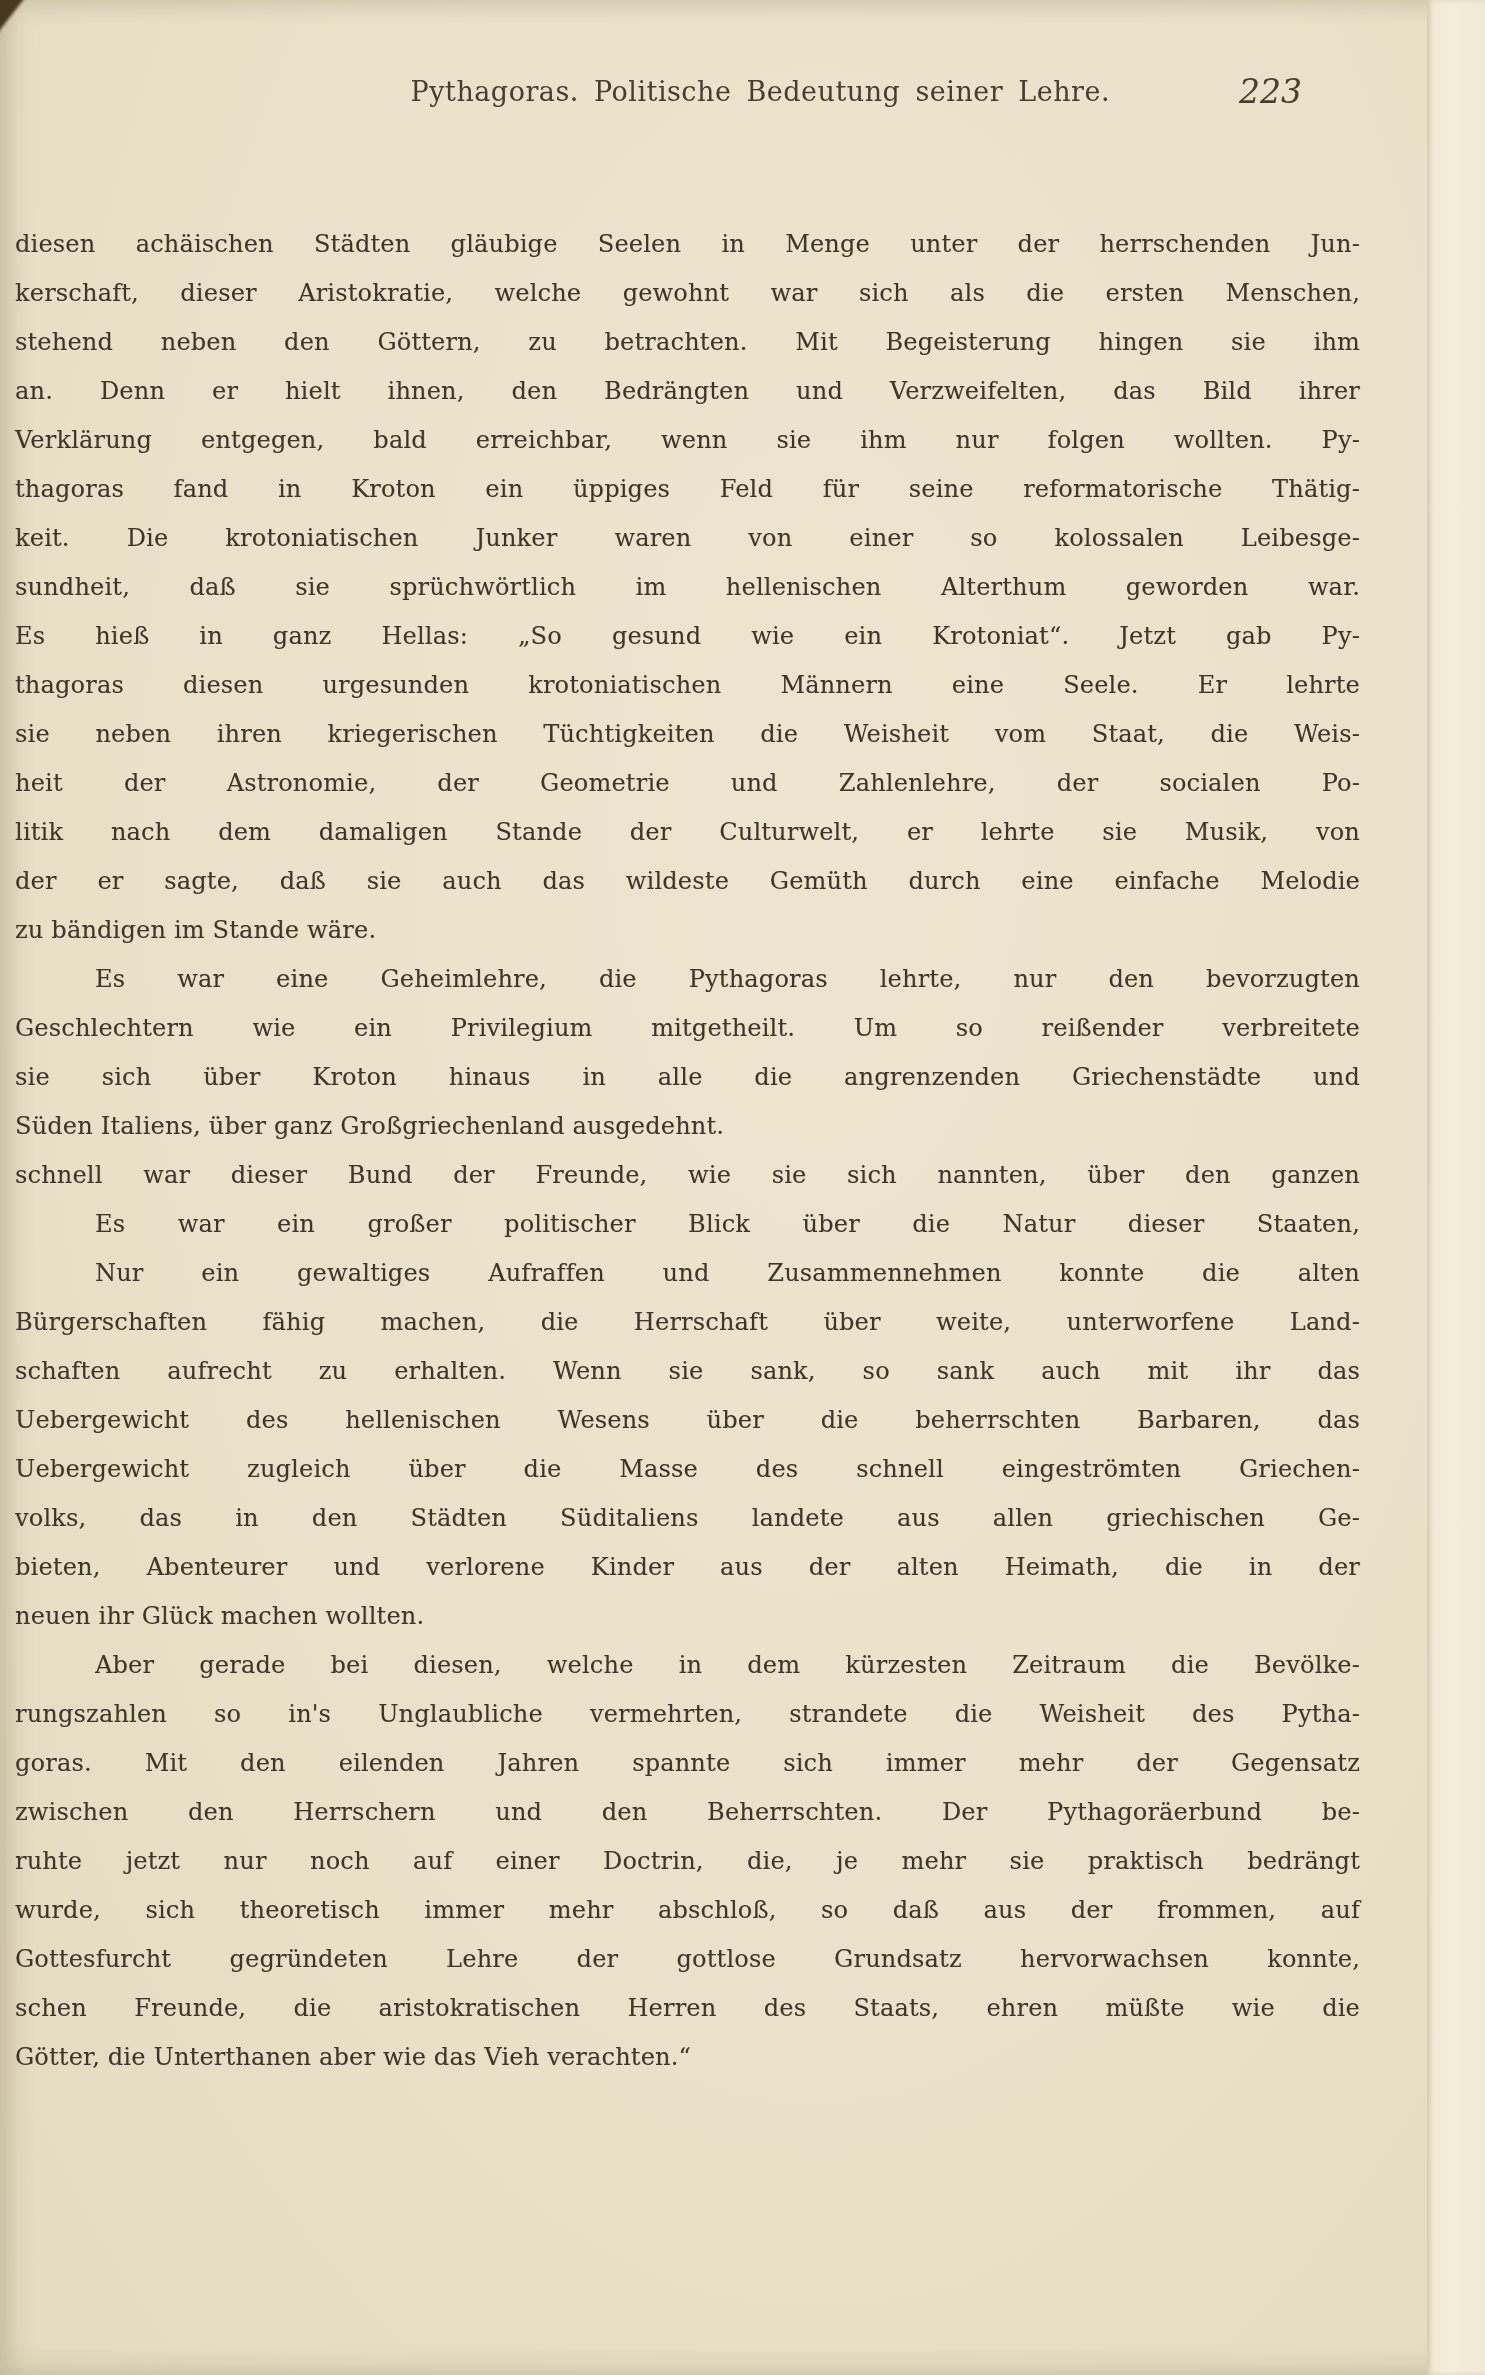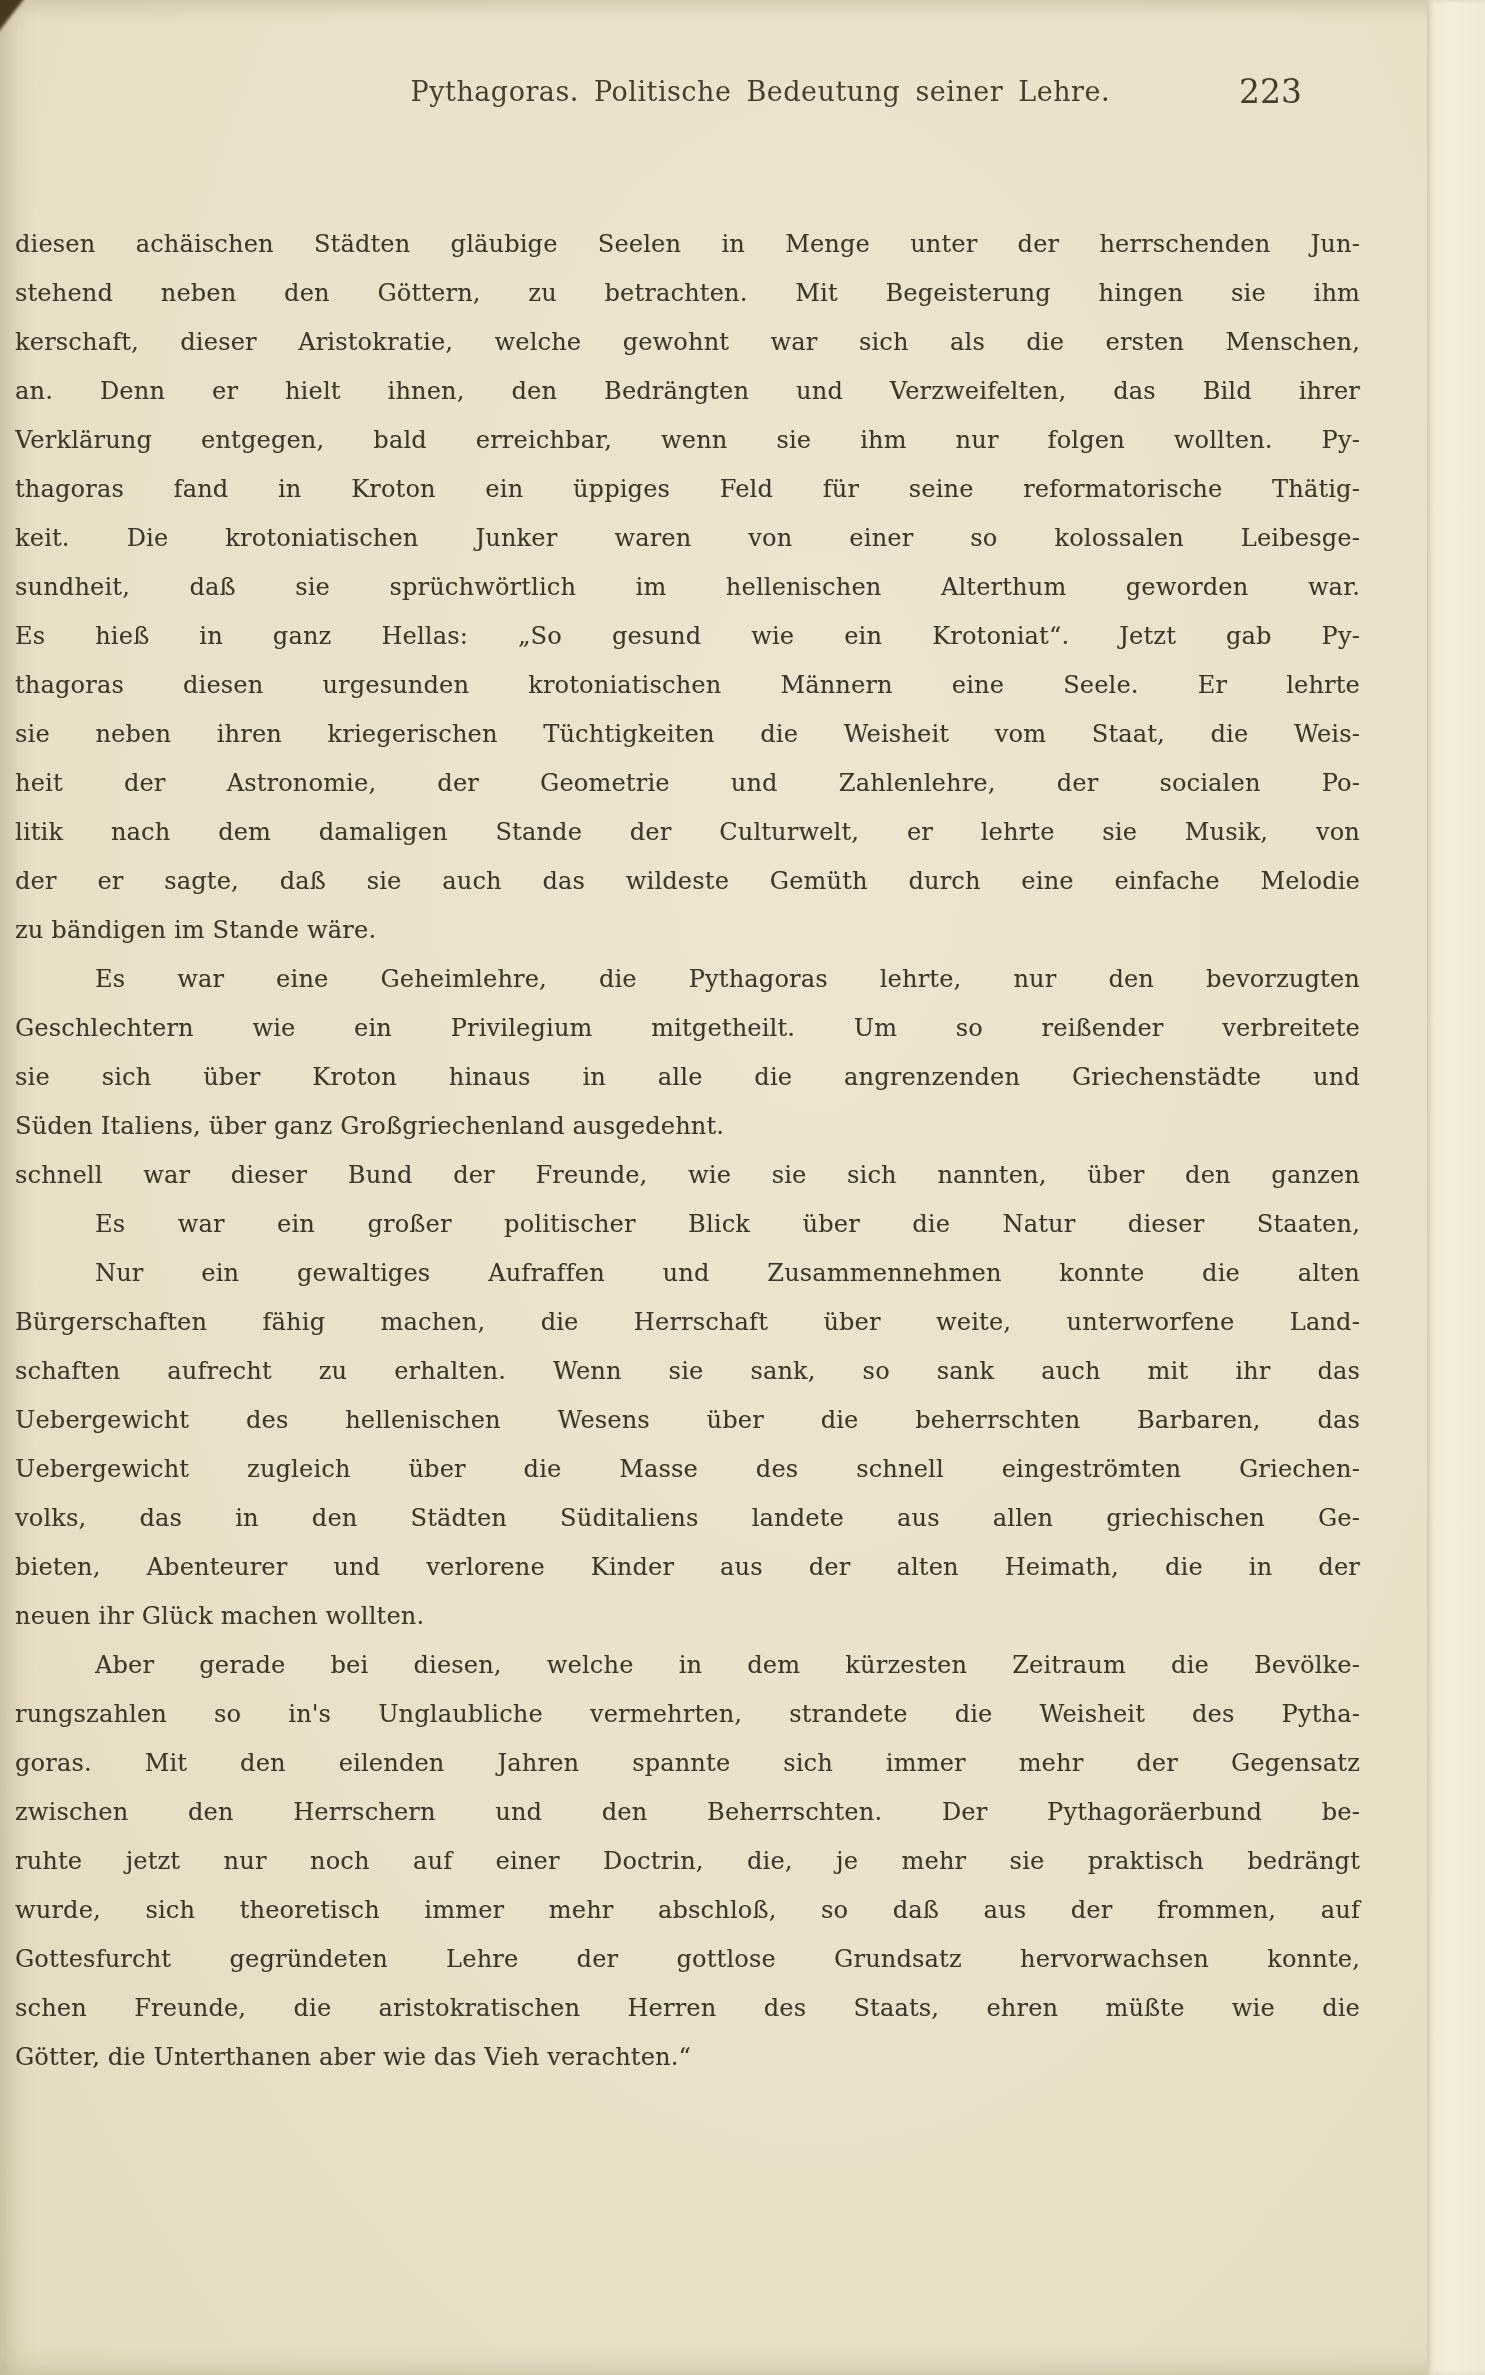--- a/index.html
+++ b/index.html
@@ -54,20 +54,21 @@
     font-size: 27px;
     letter-spacing: 0.5px;
     word-spacing: 6px;
     color: #473e31;
   }
   .page-number {
     position: absolute;
     right: 58px; top: -4px;
     font-size: 33px;
     color: #473e31;
+    font-style: italic;
   }
 
   .page-body {
     position: absolute;
     top: 197px; left: 15px;
     width: 1345px;
     font-size: 24px;
     line-height: 49px;
     margin-top: 23px;
   }
@@ -87,22 +88,22 @@
 <div class="page-edge"></div>
 <div class="corner-mark"></div>
 
 <div class="running-header">
   <div class="header-title">Pythagoras. Politische Bedeutung seiner Lehre.</div>
   <div class="page-number">223</div>
 </div>
 
 <div class="page-body">
     <div class="line">diesen achäischen Städten gläubige Seelen in Menge unter der herrschenden Jun-</div>
+    <div class="line">kerschaft, dieser Aristokratie, welche gewohnt war sich als die ersten Menschen,</div>
     <div class="line">stehend neben den Göttern, zu betrachten. Mit Begeisterung hingen sie ihm</div>
-    <div class="line">kerschaft, dieser Aristokratie, welche gewohnt war sich als die ersten Menschen,</div>
     <div class="line">an. Denn er hielt ihnen, den Bedrängten und Verzweifelten, das Bild ihrer</div>
     <div class="line">Verklärung entgegen, bald erreichbar, wenn sie ihm nur folgen wollten. Py-</div>
     <div class="line">thagoras fand in Kroton ein üppiges Feld für seine reformatorische Thätig-</div>
     <div class="line">keit. Die krotoniatischen Junker waren von einer so kolossalen Leibesge-</div>
     <div class="line">sundheit, daß sie sprüchwörtlich im hellenischen Alterthum geworden war.</div>
     <div class="line">Es hieß in ganz Hellas: „So gesund wie ein Krotoniat“. Jetzt gab Py-</div>
     <div class="line">thagoras diesen urgesunden krotoniatischen Männern eine Seele. Er lehrte</div>
     <div class="line">sie neben ihren kriegerischen Tüchtigkeiten die Weisheit vom Staat, die Weis-</div>
     <div class="line">heit der Astronomie, der Geometrie und Zahlenlehre, der socialen Po-</div>
     <div class="line">litik nach dem damaligen Stande der Culturwelt, er lehrte sie Musik, von</div>

